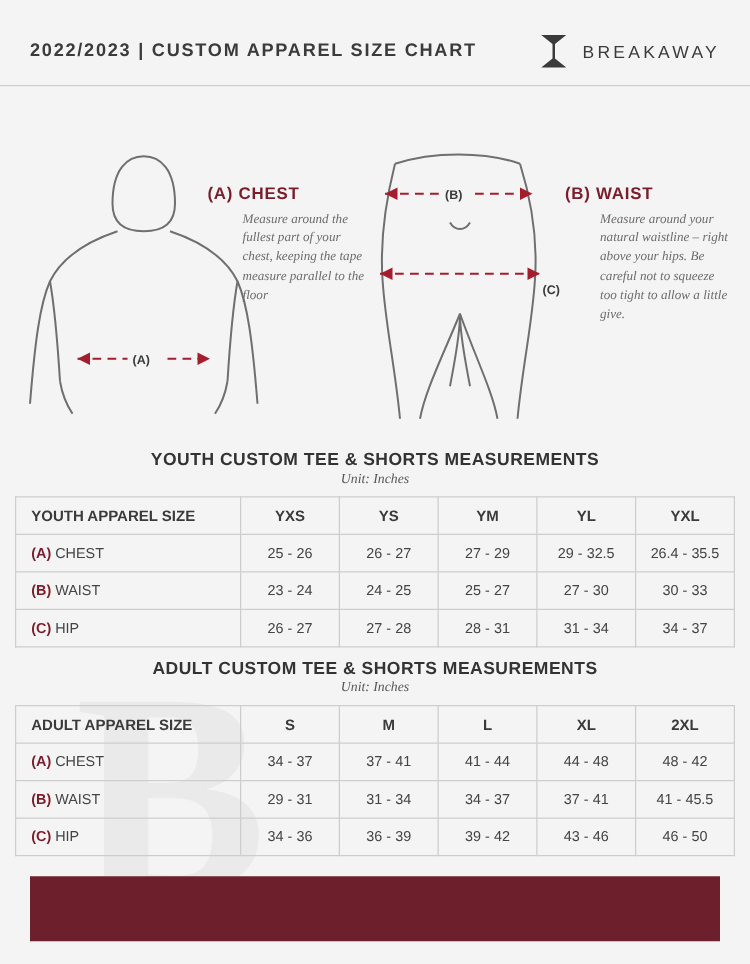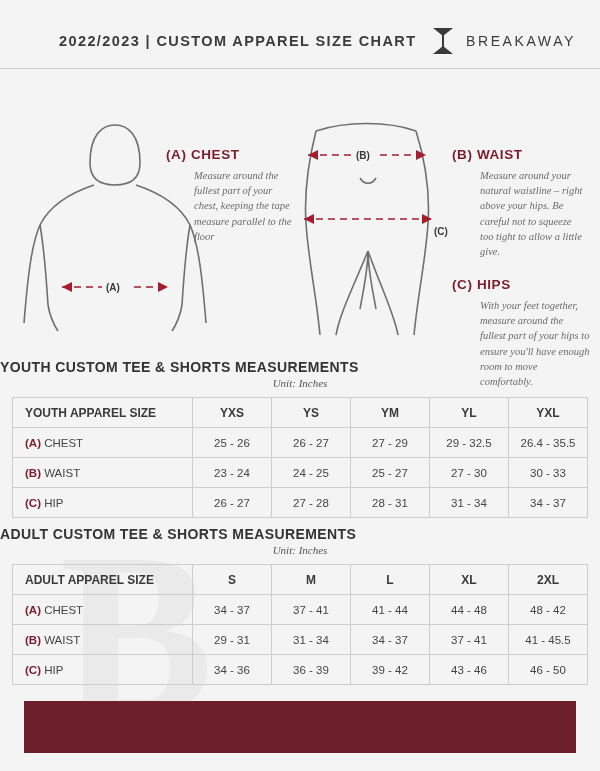--- a/index.html
+++ b/index.html
@@ -39,21 +39,20 @@
     display: flex;
     align-items: center;
     justify-content: space-between;
     padding: 26px 24px 12px 24px;
   }
   .header-title {
     font-size: 14.5px;
     letter-spacing: 1.4px;
     font-weight: bold;
     color: #3b3b3b;
-    margin-left: 35px;
   }
   .brand {
     display: flex;
     align-items: center;
     gap: 10px;
   }
   .brand-mark {
     width: 26px;
     height: 30px;
     position: relative;
@@ -98,21 +97,21 @@
     color: #6b6b6b;
     font-family: "Liberation Serif", serif;
     margin-left: 28px;
   }
   .note-chest { left: 166px; top: 78px; width: 128px; }
   .note-waist { left: 452px; top: 78px; width: 132px; }
   .note-hips  { left: 452px; top: 208px; width: 138px; }
   
   .section { position: relative; z-index: 2; }
   .table-title {
-    text-align: left;
+    text-align: center;
     font-size: 14px;
     font-weight: bold;
     letter-spacing: 0.4px;
     color: #333;
     margin: 8px 0 2px 0;
   }
   .table-unit {
     text-align: center;
     font-size: 11px;
     font-style: italic;
@@ -238,24 +237,20 @@
     </div>
 
     <div class="note note-chest">
       <div class="note-title">(A) CHEST</div>
       <div class="note-body">Measure around the fullest part of your chest, keeping the tape measure parallel to the floor</div>
     </div>
     <div class="note note-waist">
       <div class="note-title">(B) WAIST</div>
       <div class="note-body">Measure around your natural waistline – right above your hips. Be careful not to squeeze too tight to allow a little give.</div>
     </div>
-    <div class="note note-hips">
-      <div class="note-title">(C) HIPS</div>
-      <div class="note-body">With your feet together, measure around the fullest part of your hips to ensure you'll have enough room to move comfortably.</div>
-    </div>
   </div>
 
   <div class="section">
     <div class="table-title">YOUTH CUSTOM TEE &amp; SHORTS MEASUREMENTS</div>
     <div class="table-unit">Unit: Inches</div>
     <table>
       <colgroup>
           <col style="width:180px">
           <col>
           <col>

